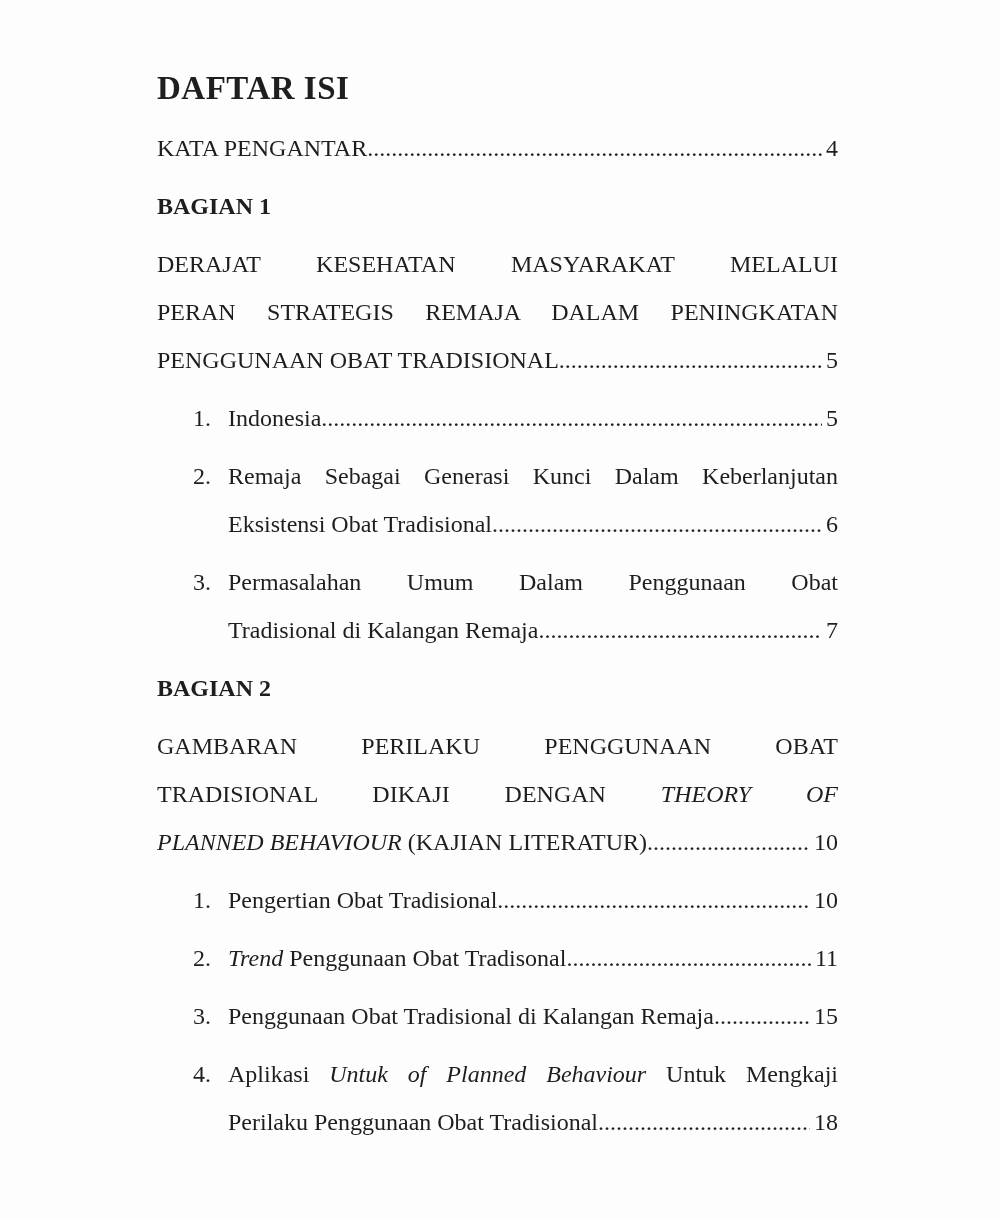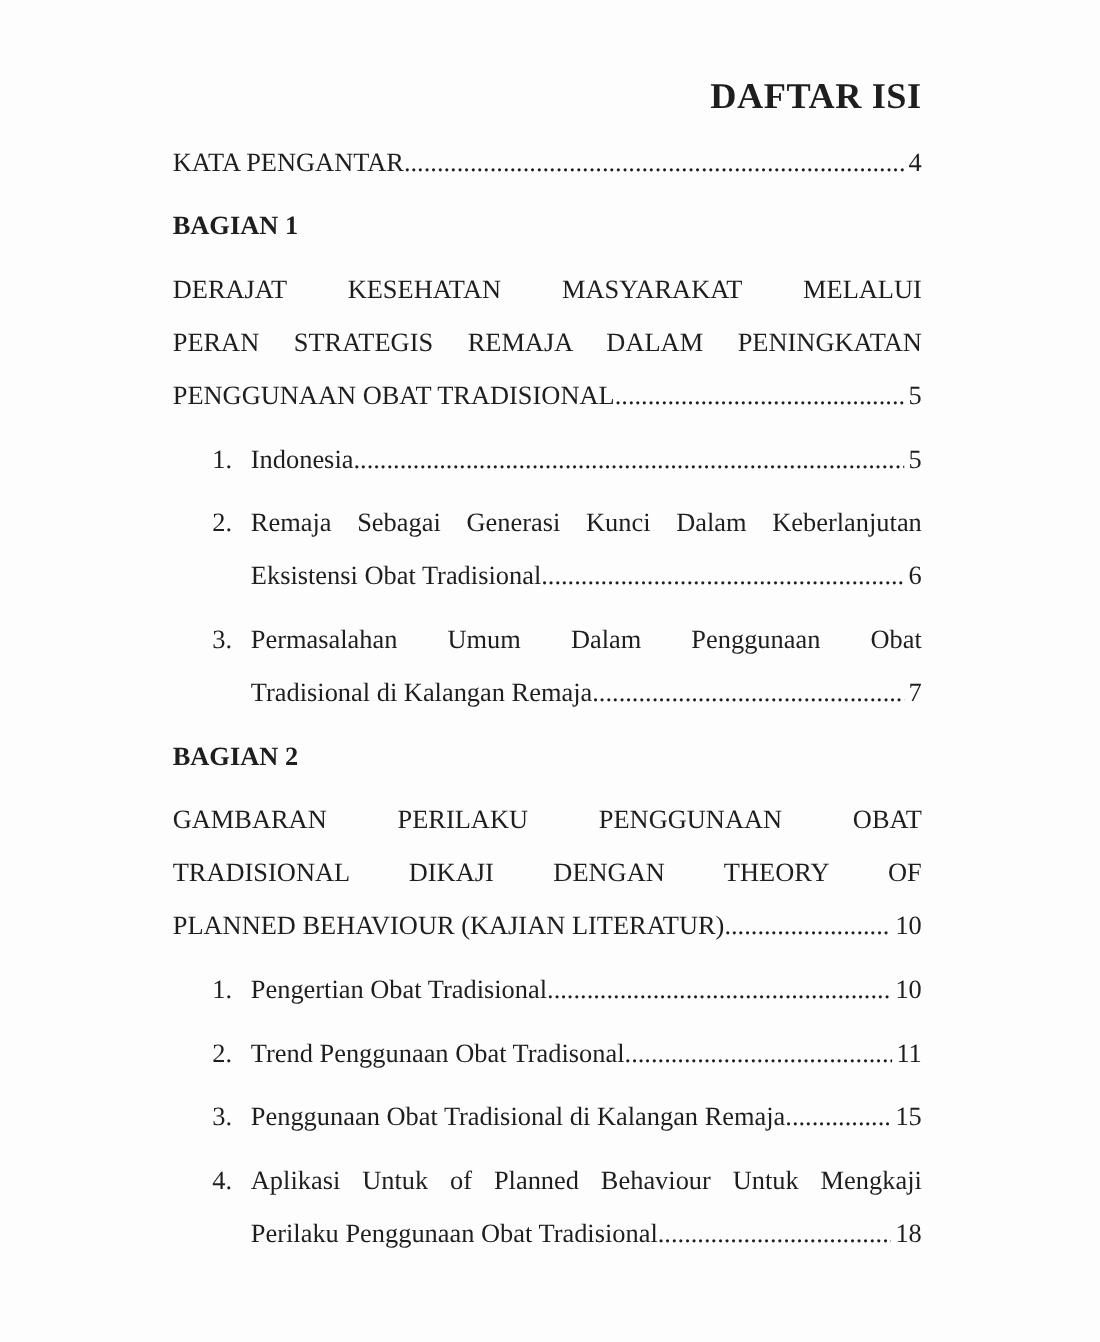--- a/index.html
+++ b/index.html
@@ -10,31 +10,31 @@
     height: 1220px;
     background: #fdfdfd;
     color: #1e1e1e;
     font-family: "Liberation Serif", "DejaVu Serif", serif;
     overflow: hidden;
   }
   .content {
     padding: 70px 162px 0 157px; 
   }
   .doc-title {
-    text-align: right;
+    text-align: left;
     font-weight: bold;
     font-size: 33px;
     line-height: 36px;
     margin-bottom: 18px;
     letter-spacing: 0.5px;
   }
   .line  { font-size: 24px; line-height: 48px; }
   .para  { margin-bottom: 10px; }
   .bold  { font-weight: bold; }
-  .i     { }
+  .i     { font-style: italic; }
   
   .just  { text-align: justify; text-align-last: justify; }
   
   .leader { display: flex; align-items: baseline; }
   .leader .txt { white-space: nowrap; }
   .leader .fill { flex: 1 1 auto; overflow: hidden; white-space: nowrap; }
   .leader .pg { padding-left: 4px; white-space: nowrap; }
   
   .item { position: relative; padding-left: 71px; }
   .item .num { position: absolute; left: 36px; top: 0; }

